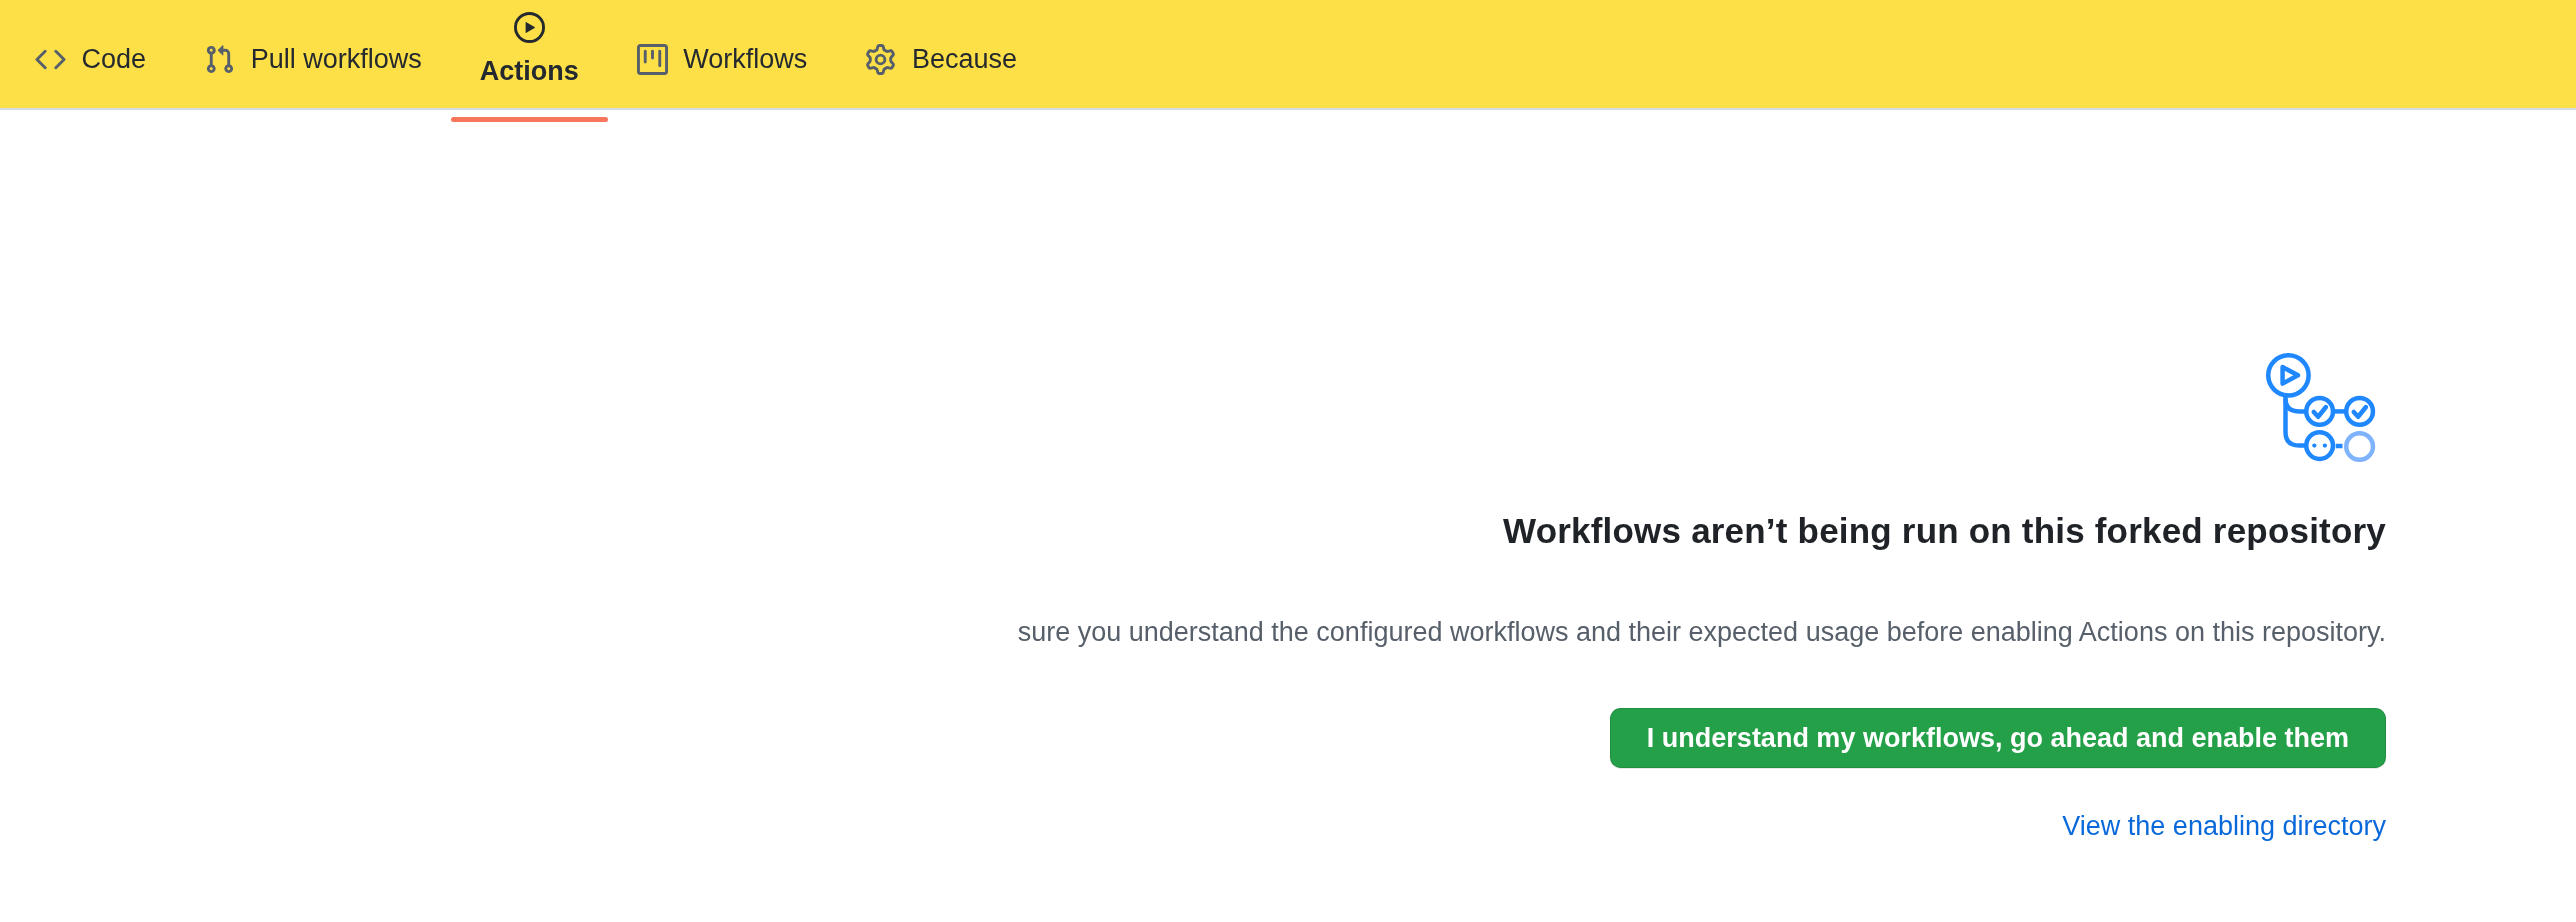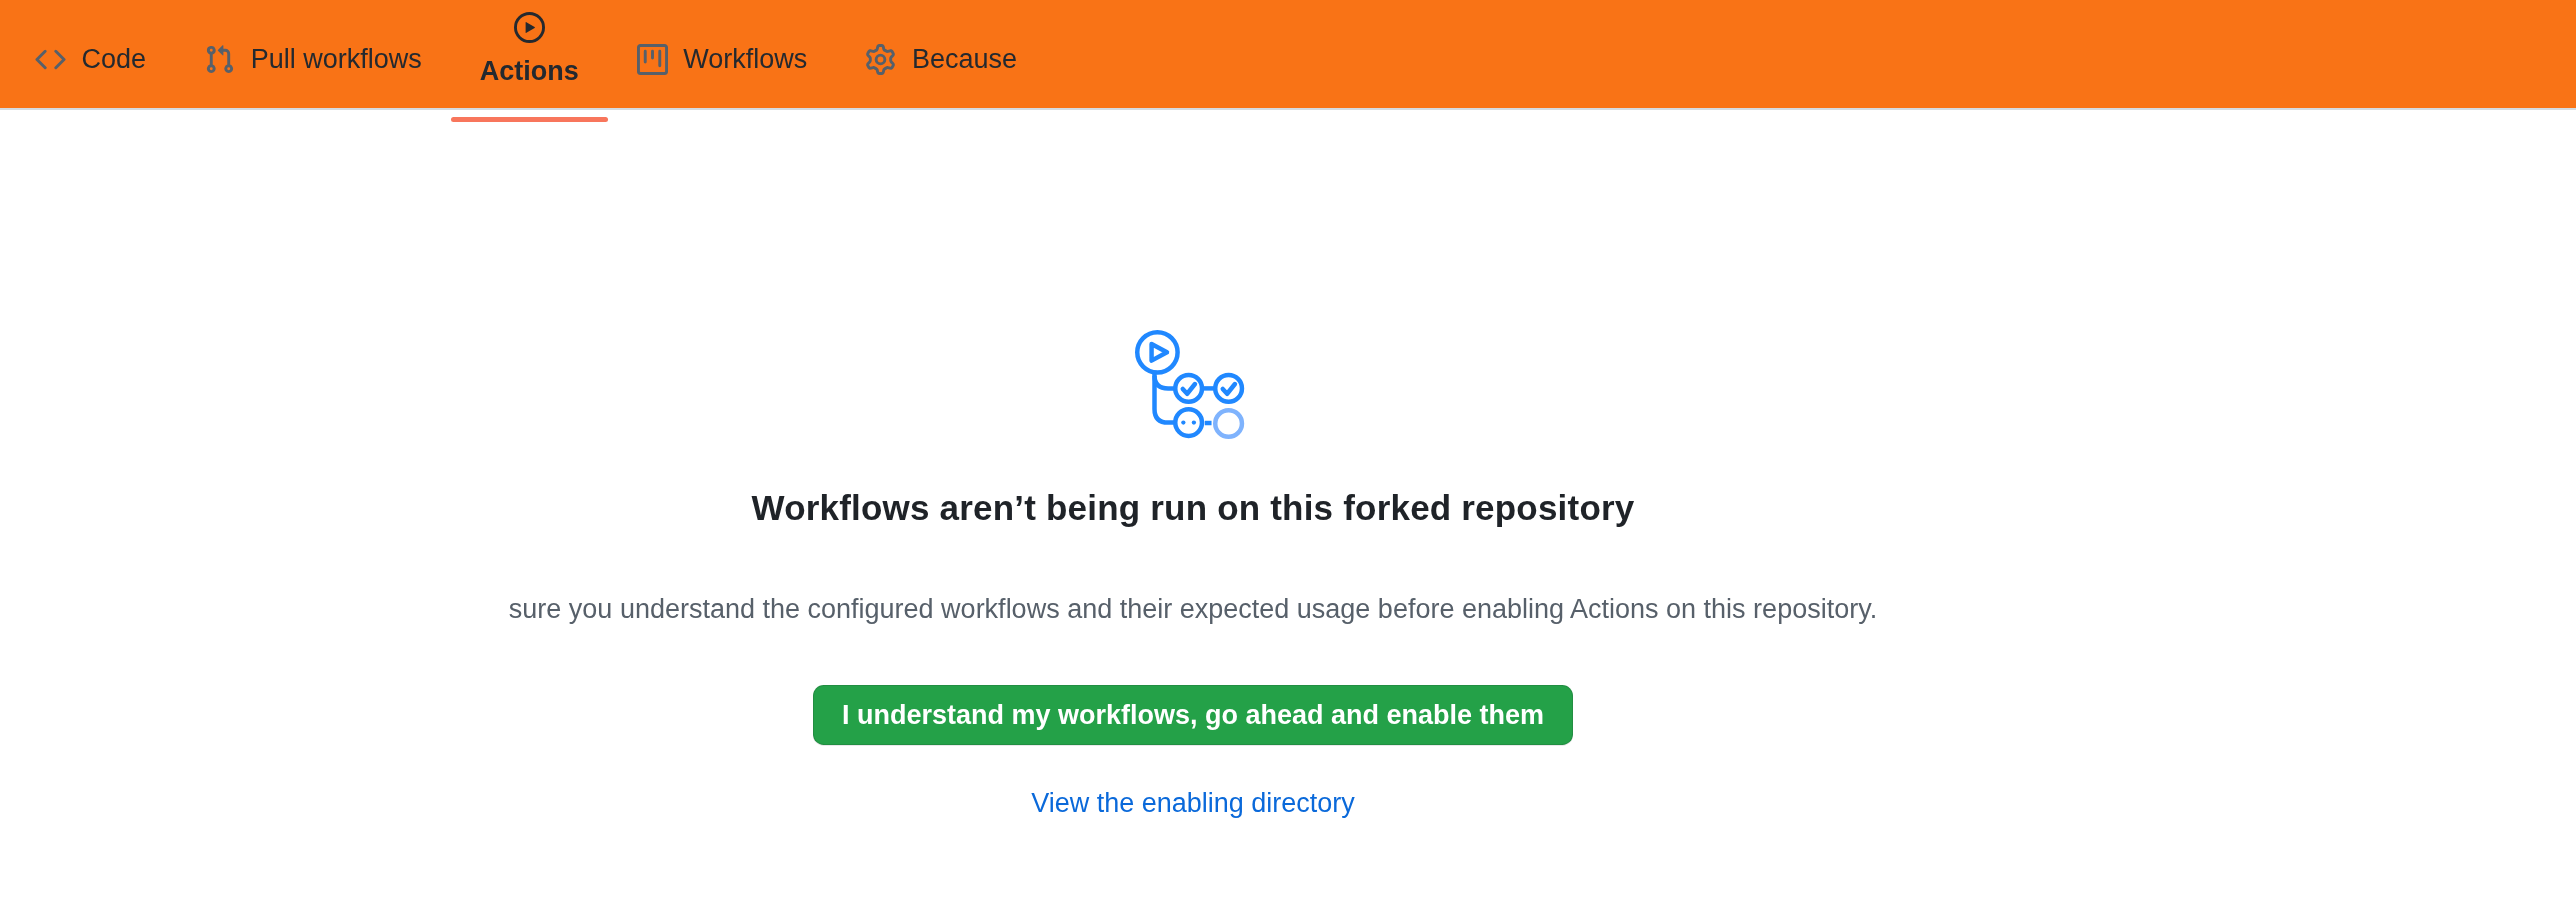--- a/index.html
+++ b/index.html
@@ -8,21 +8,21 @@
     background: #ffffff;
     font-family: "Liberation Sans", "DejaVu Sans", sans-serif;
     color: #1f2328;
     overflow: hidden;
   }
 
   
   .tabbar {
     width: 100%;
     height: 110px;
-    background: #f97316;
+    background: #fde047;
     border-bottom: 2px solid #d5dbe1;
     display: flex;
     align-items: stretch;
     padding-left: 5.9px;
     padding-top: 11.7px;
   }
   .tab {
     position: relative;
     display: flex;
     align-items: center;
@@ -45,43 +45,44 @@
     height: 4.9px;
     background: #f8765c;
     border-radius: 2.9px;
   }
 
   
   .content {
     width: 2386px;           
     display: flex;
     flex-direction: column;
-    align-items: center;
+    align-items: flex-end;
     text-align: center;
+    margin-top: 23px;
   }
   .workflow-art { margin-top: 216px; width: 123px; height: 117px; }
   .workflow-art svg { display: block; }
 
   .bs-heading {
     margin-top: 45px;
     font-size: 35px;
     font-weight: bold;
     color: #1f2328;
     letter-spacing: 0.2px;
   }
   .bs-desc {
     margin-top: 19.5px;
     font-size: 27px;
     line-height: 41px;
     color: #57606a;
   }
   .bs-btn {
     margin-top: 55px;
     height: 60px;
-    padding: 0 28px;
+    padding: 0 36px;
     background: #24a148;
     border: 1px solid rgba(27,31,36,0.15);
     border-radius: 10.7px;
     color: #ffffff;
     font-family: inherit;
     font-size: 27px;
     font-weight: bold;
     line-height: 58px;
     cursor: pointer;
     box-shadow: 0 1px 0 rgba(27,31,36,0.1);

